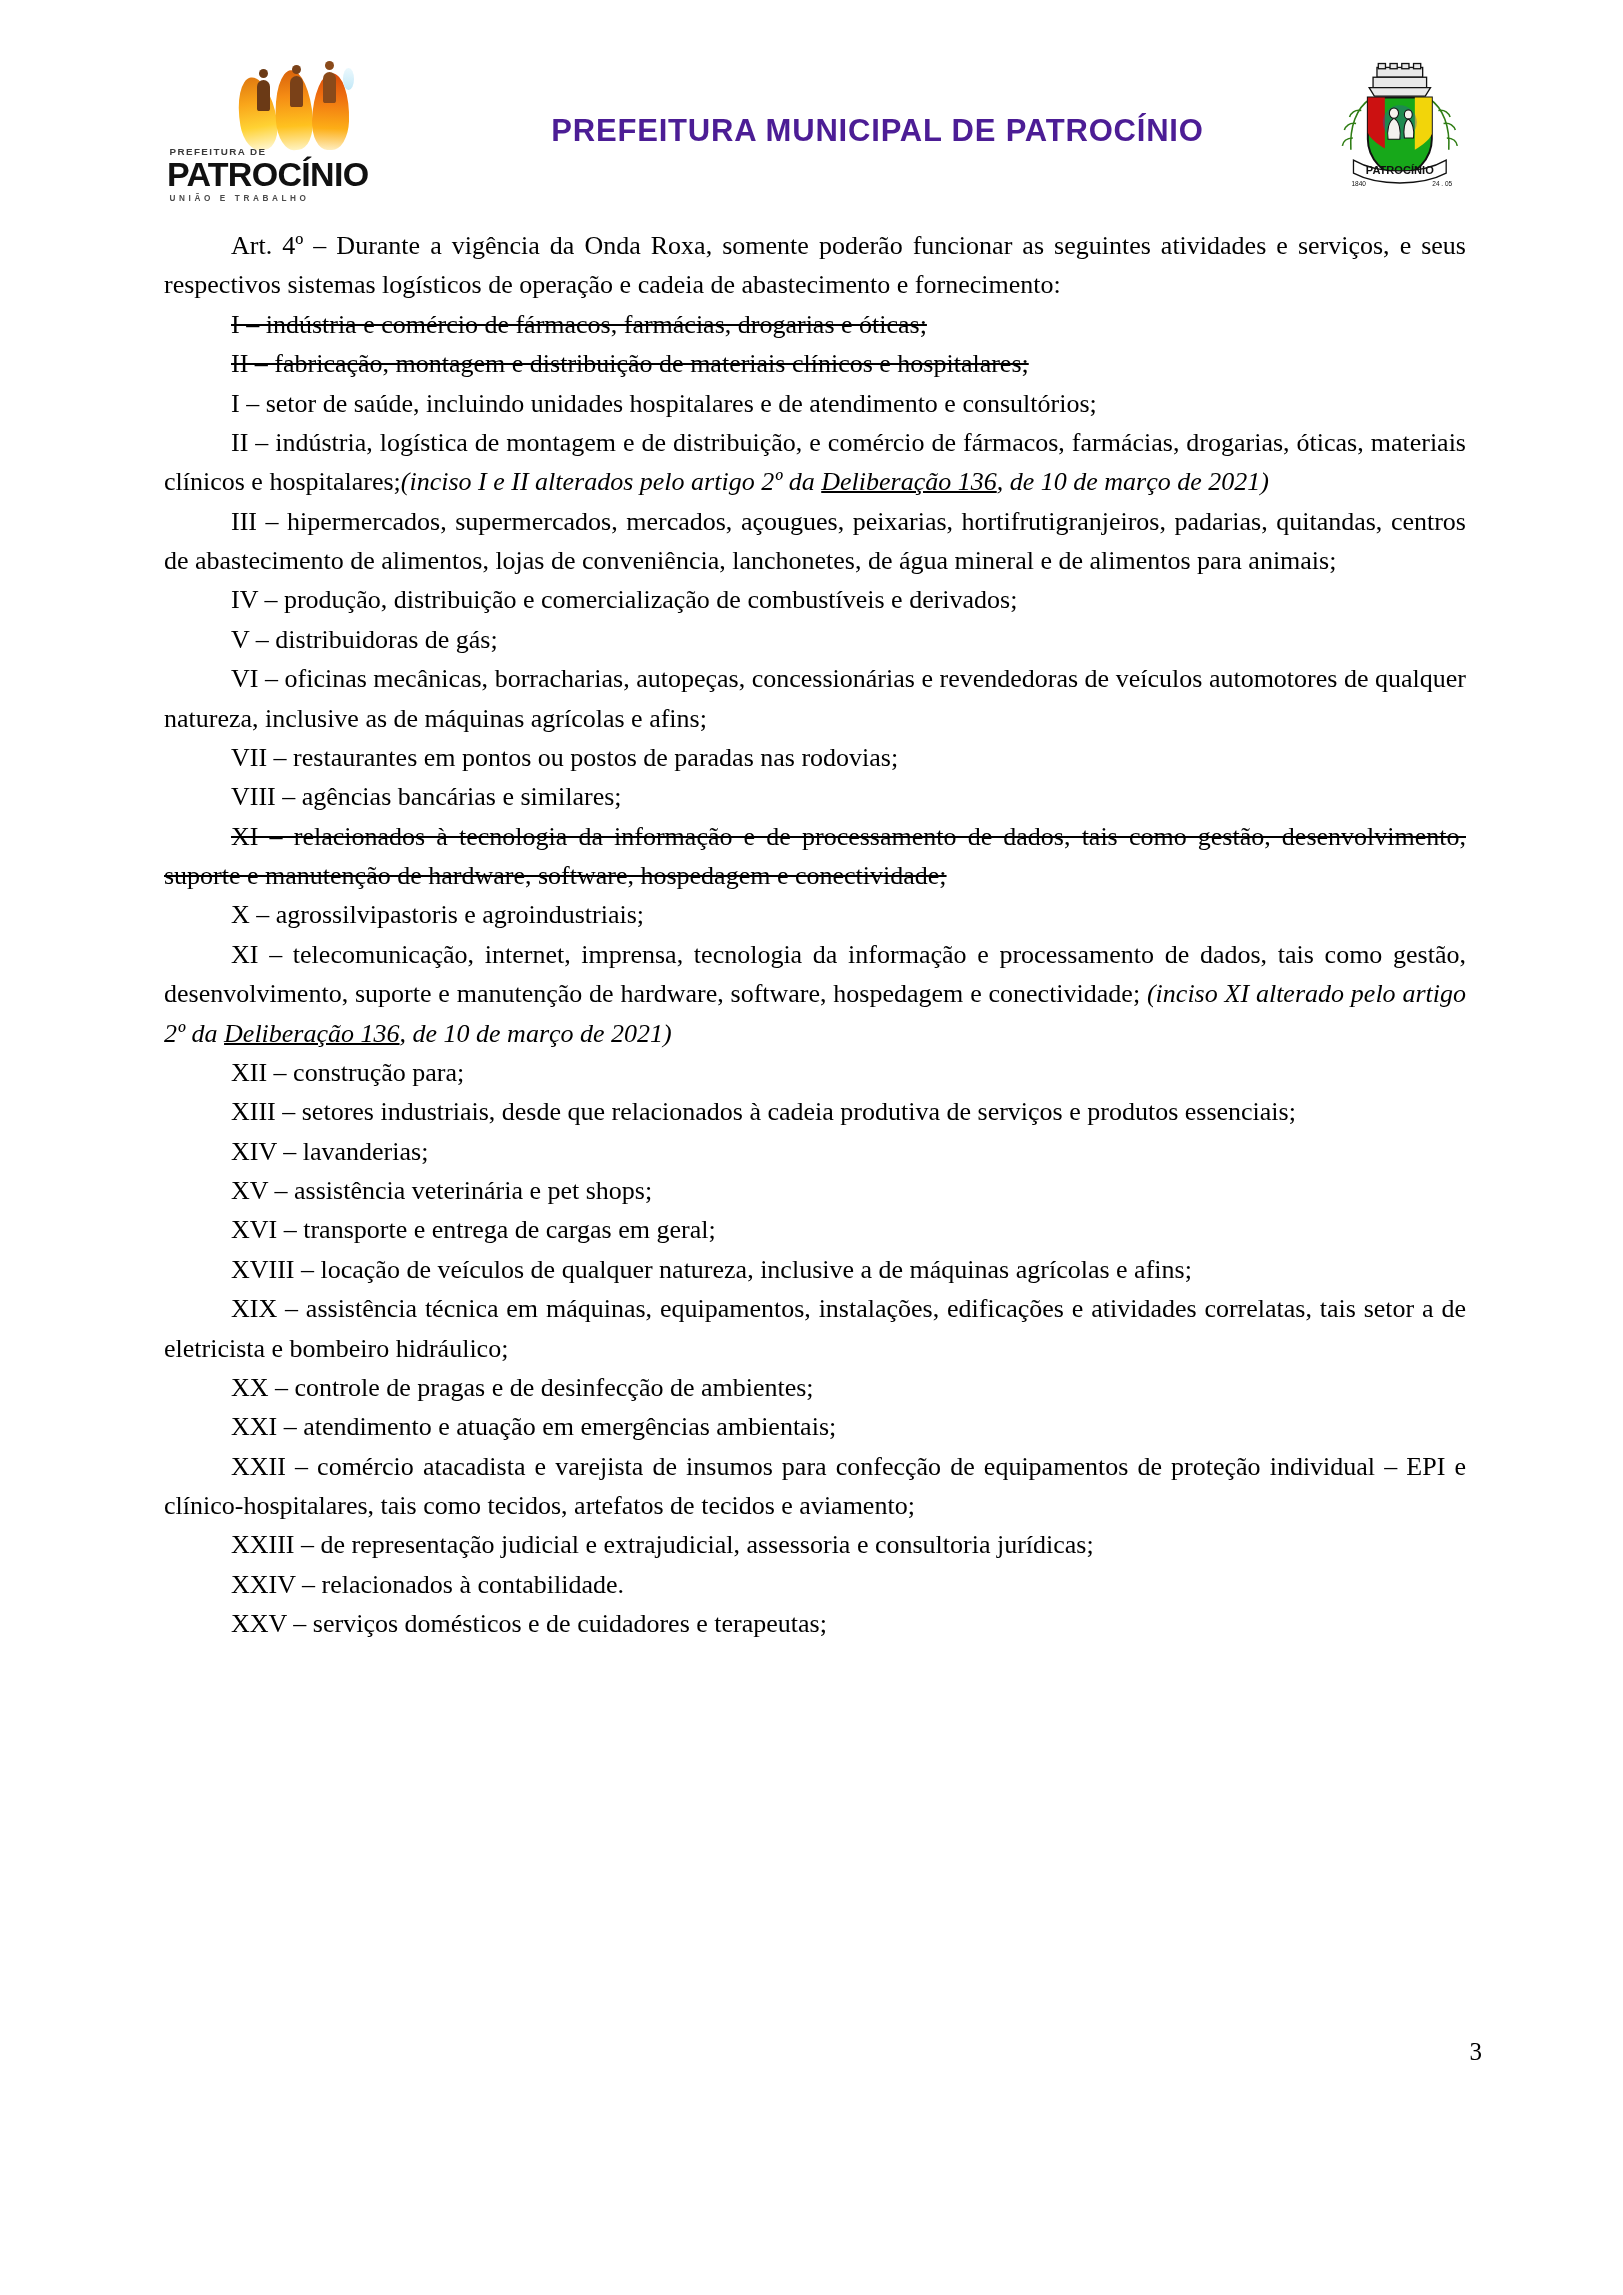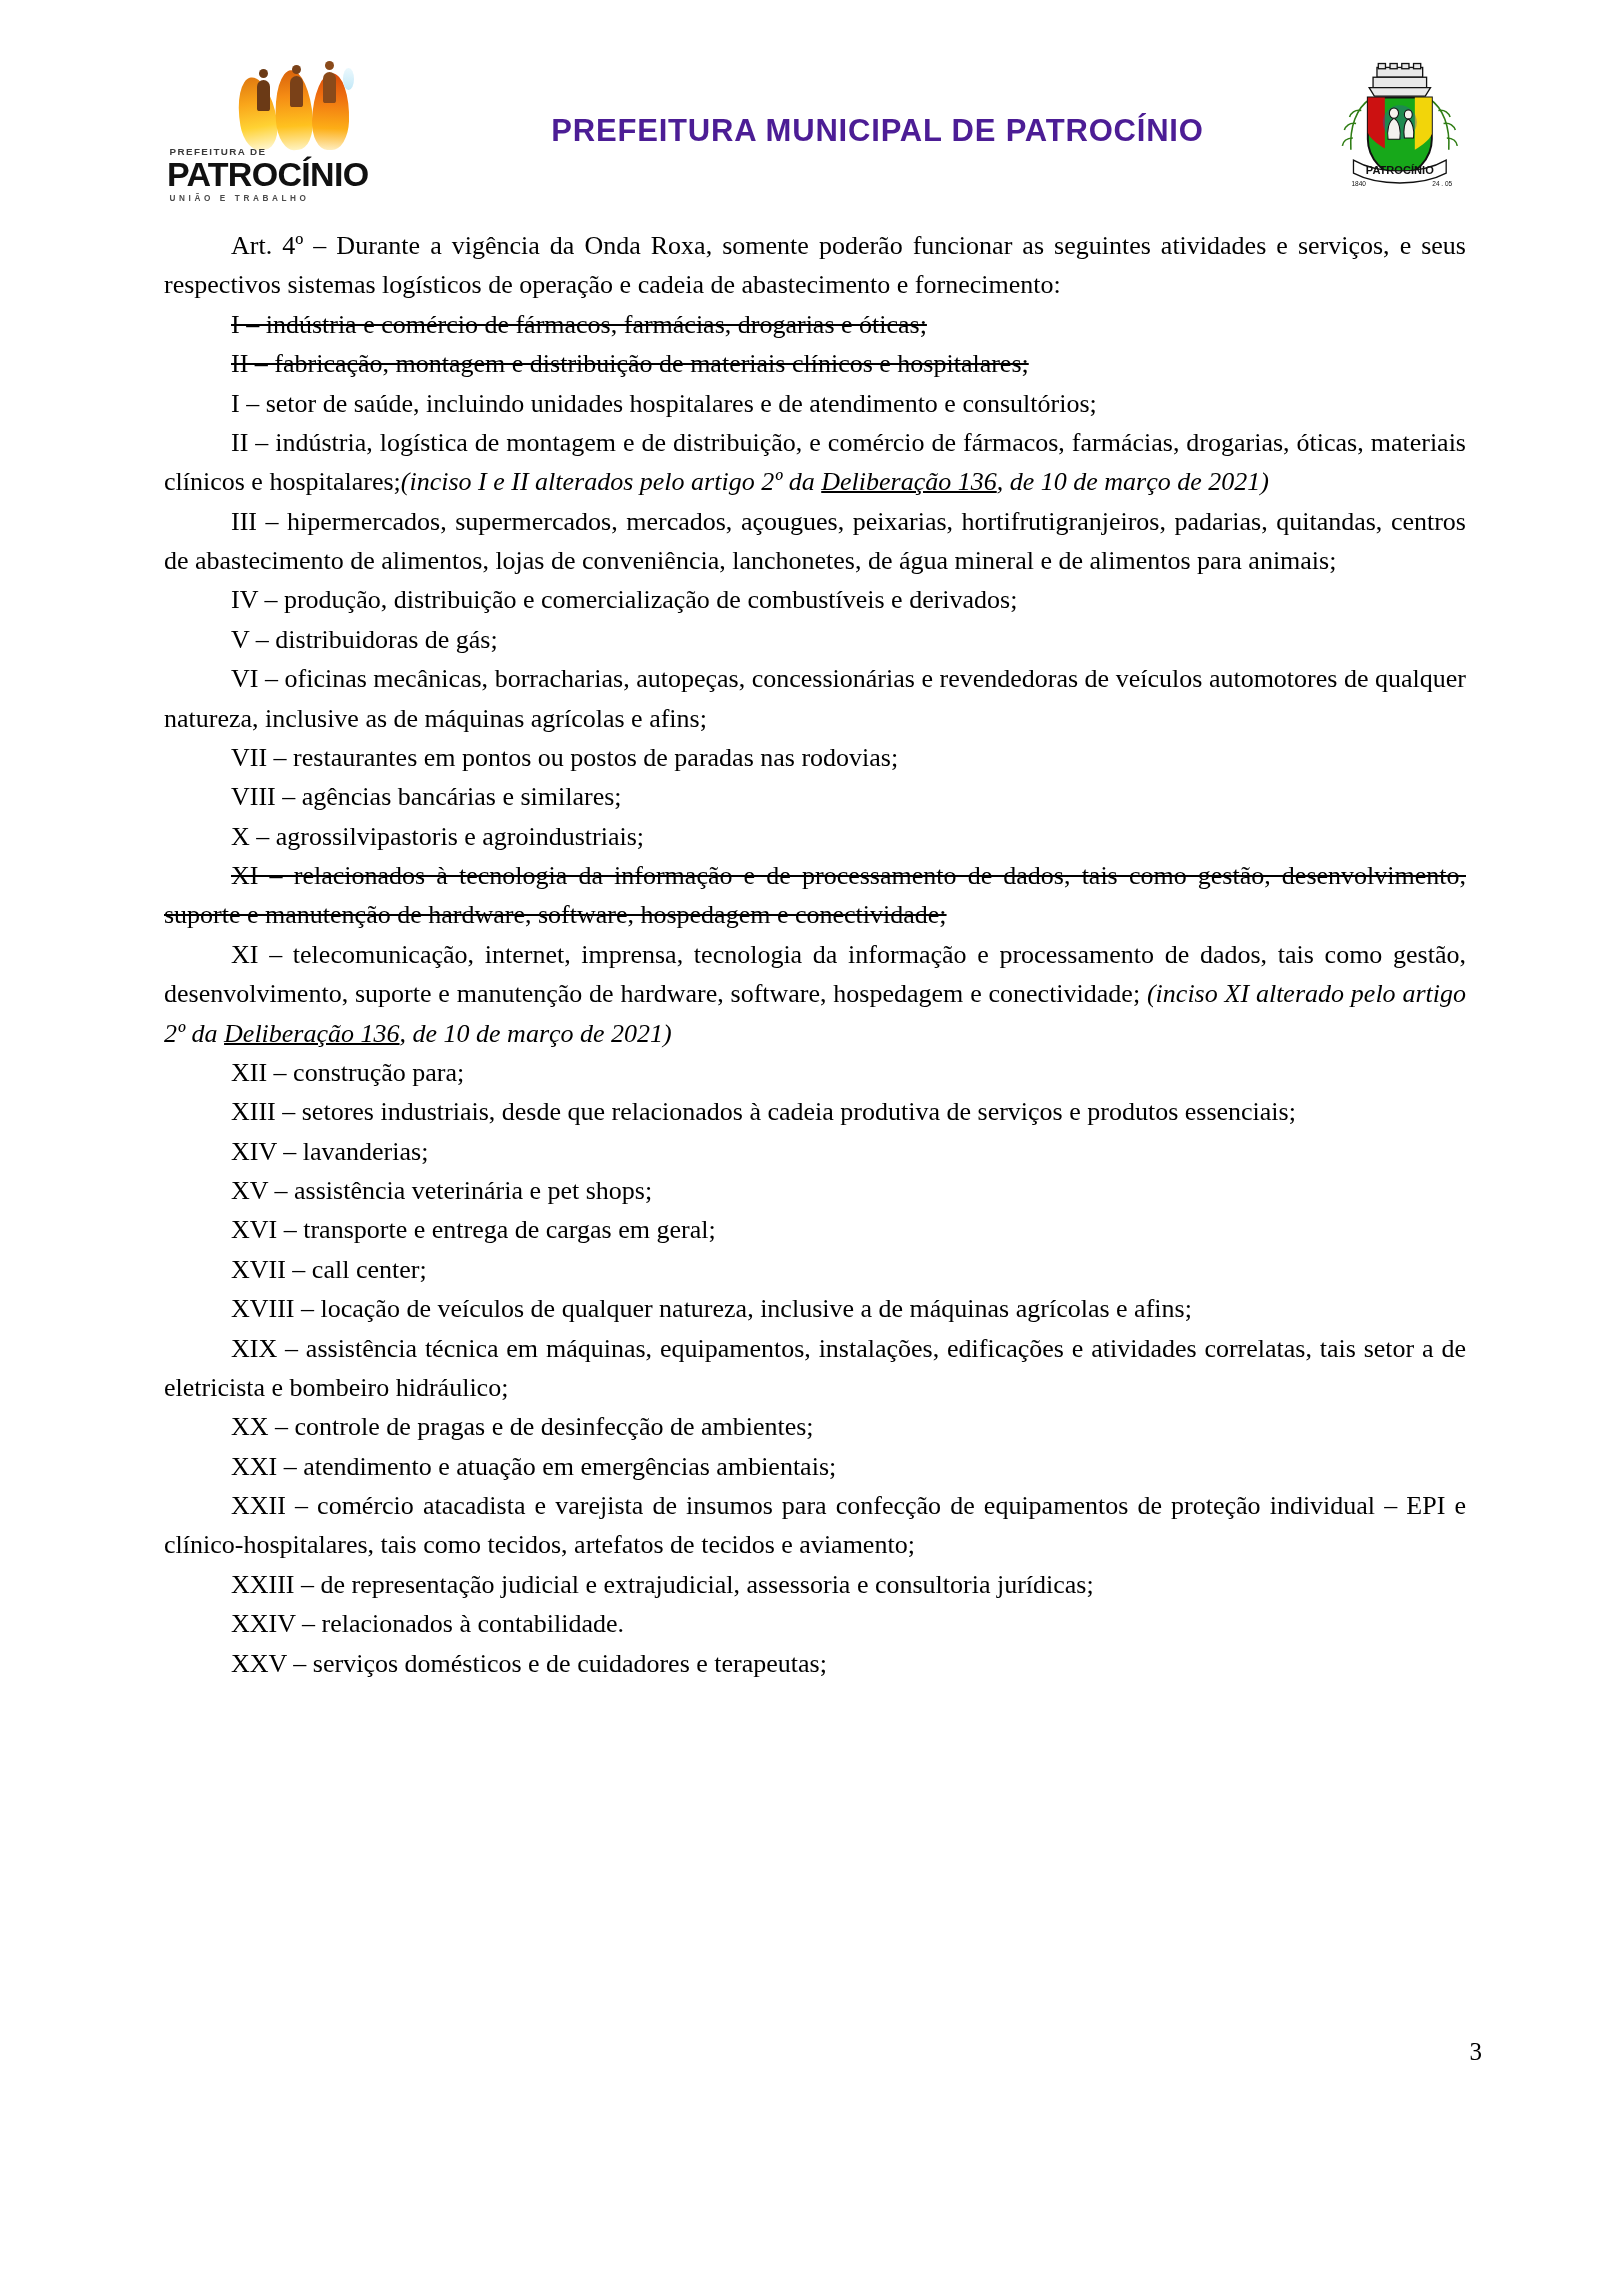--- a/index.html
+++ b/index.html
@@ -283,34 +283,33 @@
     <p>I – setor de saúde, incluindo unidades hospitalares e de atendimento e consultórios;</p>
 
     <p><span>II – indústria, logística de montagem e de distribuição, e comércio de fármacos, farmácias, drogarias, óticas, materiais clínicos e hospitalares;</span><span class="it">(inciso I e II alterados pelo artigo 2º da </span><span class="it ul">Deliberação 136</span><span class="it">, de 10 de março de 2021)</span></p>
 
     <p>III – hipermercados, supermercados, mercados, açougues, peixarias, hortifrutigranjeiros, padarias, quitandas, centros de abastecimento de alimentos, lojas de conveniência, lanchonetes, de água mineral e de alimentos para animais;</p>
     <p>IV – produção, distribuição e comercialização de combustíveis e derivados;</p>
     <p>V – distribuidoras de gás;</p>
     <p>VI – oficinas mecânicas, borracharias, autopeças, concessionárias e revendedoras de veículos automotores de qualquer natureza, inclusive as de máquinas agrícolas e afins;</p>
     <p>VII – restaurantes em pontos ou postos de paradas nas rodovias;</p>
     <p>VIII – agências bancárias e similares;</p>
-    <p>X – agrossilvipastoris e agroindustriais;</p>
-
     <p>
       <span class="strike">XI – relacionados à tecnologia da informação e de processamento de dados, tais como gestão, desenvolvimento, suporte e manutenção de hardware, software, hospedagem e conectividade;</span>
     </p>
+
+    <p>X – agrossilvipastoris e agroindustriais;</p>
 
     <p><span>XI – telecomunicação, internet, imprensa, tecnologia da informação e processamento de dados, tais como gestão, desenvolvimento, suporte e manutenção de hardware, software, hospedagem e conectividade; </span><span class="it">(inciso XI alterado pelo artigo 2º da </span><span class="it ul">Deliberação 136</span><span class="it">, de 10 de março de 2021)</span></p>
 
     <p>XII – construção para;</p>
     <p>XIII – setores industriais, desde que relacionados à cadeia produtiva de serviços e produtos essenciais;</p>
     <p>XIV – lavanderias;</p>
     <p>XV – assistência veterinária e pet shops;</p>
     <p>XVI – transporte e entrega de cargas em geral;</p>
-    <p>XVII – call center;</p>
     <p>XVIII – locação de veículos de qualquer natureza, inclusive a de máquinas agrícolas e afins;</p>
     <p>XIX – assistência técnica em máquinas, equipamentos, instalações, edificações e atividades correlatas, tais setor a de eletricista e bombeiro hidráulico;</p>
     <p>XX – controle de pragas e de desinfecção de ambientes;</p>
     <p>XXI – atendimento e atuação em emergências ambientais;</p>
     <p>XXII – comércio atacadista e varejista de insumos para confecção de equipamentos de proteção individual – EPI e clínico-hospitalares, tais como tecidos, artefatos de tecidos e aviamento;</p>
     <p>XXIII – de representação judicial e extrajudicial, assessoria e consultoria jurídicas;</p>
     <p>XXIV – relacionados à contabilidade.</p>
     <p>XXV – serviços domésticos e de cuidadores e terapeutas;</p>
   </div>
 

